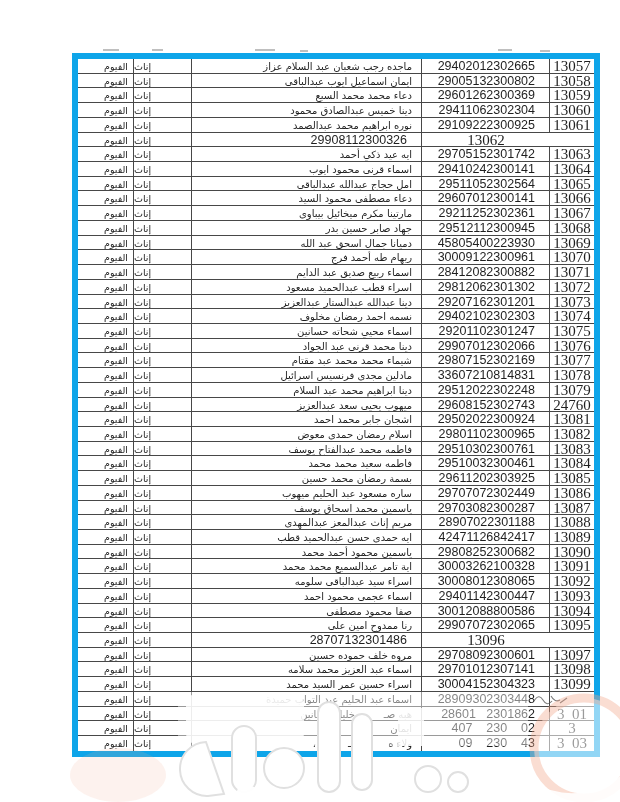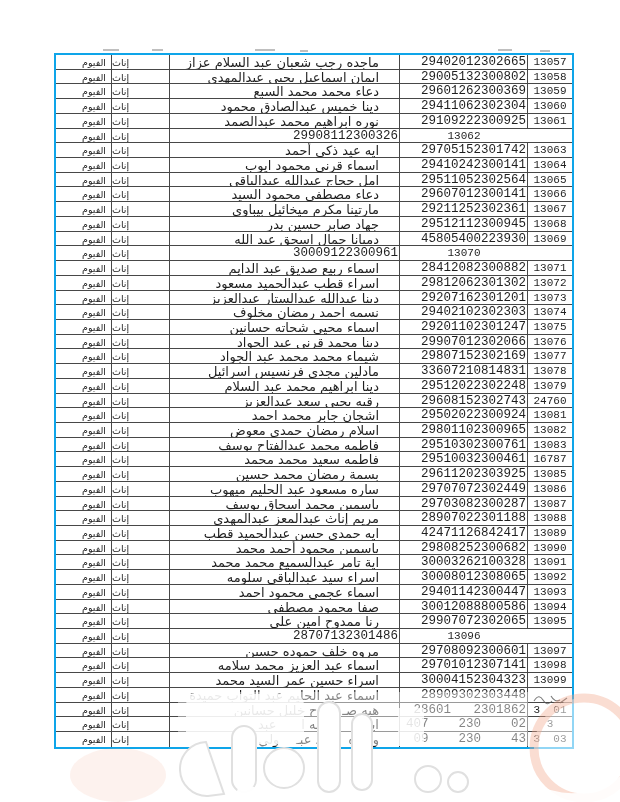--- a/index.html
+++ b/index.html
@@ -4,22 +4,22 @@
 <style>
   html,body{margin:0;padding:0;}
   body{
     width:620px;height:802px;position:relative;overflow:hidden;
     background:#ffffff;
     font-family:"DejaVu Sans",sans-serif;
   }
   .page{position:absolute;inset:0;background:#fff;}
   
   .results-table{
-    position:absolute;left:54px;top:53px;width:516px;
-    border:2px solid #0ea5e9;
+    position:absolute;left:72px;top:53px;width:516px;
+    border:6px solid #0ea5e9;
     background:#fff;
   }
   .row{
     display:grid;
     grid-template-columns:56px 58px 230px 128px 44px;
     height:14.72px;
     border-bottom:1px solid #474747;
     box-sizing:border-box;
   }
   .row:last-child{border-bottom:none;}
@@ -27,28 +27,28 @@
     box-sizing:border-box;
     border-right:1px solid #474747;
     overflow:hidden;
     color:#1f1f1f;
     line-height:13.5px;
     white-space:pre;
   }
   .cell:last-child{border-right:none;}
   .c-gov{font-size:9.5px;text-align:right;padding:1px 5px 0 0;}
   .c-gen{font-size:9.5px;text-align:left;padding:1px 13px 0 0;}
-  .c-name{font-size:13px;text-align:right;padding:1px 20px 0 0;}
+  .c-name{font-size:10px;text-align:right;padding:1px 9px 0 0;}
   .c-id{
-    font-family:Liberation Mono, monospace;
-    font-size:12.5px;text-align:right;padding:0 1px 0 0;line-height:14px;
+    font-family:Liberation Sans, sans-serif;
+    font-size:12.5px;text-align:right;padding:0 14px 0 0;line-height:14px;
   }
   .c-serial{
-    font-family:Liberation Mono, monospace;
-    font-size:11px;text-align:center;line-height:14px;
+    font-family:Liberation Serif, serif;
+    font-size:15px;text-align:center;line-height:14px;
   }
   
   .remnant{position:absolute;background:#8a8a8a;height:2px;opacity:.55;}
   
   .watermark{position:absolute;left:0;top:630px;width:620px;height:172px;pointer-events:none;}
 </style>
 </head>
 <body>
 
 <div class="page">
@@ -65,21 +65,21 @@
         <div class="row">
           <div class="cell c-gov" dir="rtl">الفيوم</div>
           <div class="cell c-gen" dir="rtl">إناث</div>
           <div class="cell c-name" dir="rtl">ماجده رجب شعبان عبد السلام عزاز</div>
           <div class="cell c-id" dir="ltr">29402012302665</div>
           <div class="cell c-serial" dir="ltr">13057</div>
         </div>
         <div class="row">
           <div class="cell c-gov" dir="rtl">الفيوم</div>
           <div class="cell c-gen" dir="rtl">إناث</div>
-          <div class="cell c-name" dir="rtl">ايمان اسماعيل يحيى عبدالمهدى</div>
+          <div class="cell c-name" dir="rtl">ايمان اسماعيل ايوب عبدالباقى</div>
           <div class="cell c-id" dir="ltr">29005132300802</div>
           <div class="cell c-serial" dir="ltr">13058</div>
         </div>
         <div class="row">
           <div class="cell c-gov" dir="rtl">الفيوم</div>
           <div class="cell c-gen" dir="rtl">إناث</div>
           <div class="cell c-name" dir="rtl">دعاء محمد محمد السبع</div>
           <div class="cell c-id" dir="ltr">29601262300369</div>
           <div class="cell c-serial" dir="ltr">13059</div>
         </div>
@@ -148,20 +148,21 @@
         <div class="row">
           <div class="cell c-gov" dir="rtl">الفيوم</div>
           <div class="cell c-gen" dir="rtl">إناث</div>
           <div class="cell c-name" dir="rtl">دميانا جمال اسحق عبد الله</div>
           <div class="cell c-id" dir="ltr">45805400223930</div>
           <div class="cell c-serial" dir="ltr">13069</div>
         </div>
         <div class="row">
           <div class="cell c-gov" dir="rtl">الفيوم</div>
           <div class="cell c-gen" dir="rtl">إناث</div>
+          <div class="cell c-name" dir="rtl">ريهام طه أحمد فرج</div>
           <div class="cell c-id" dir="ltr">30009122300961</div>
           <div class="cell c-serial" dir="ltr">13070</div>
         </div>
         <div class="row">
           <div class="cell c-gov" dir="rtl">الفيوم</div>
           <div class="cell c-gen" dir="rtl">إناث</div>
           <div class="cell c-name" dir="rtl">اسماء ربيع صديق عبد الدايم</div>
           <div class="cell c-id" dir="ltr">28412082300882</div>
           <div class="cell c-serial" dir="ltr">13071</div>
         </div>
@@ -196,42 +197,42 @@
         <div class="row">
           <div class="cell c-gov" dir="rtl">الفيوم</div>
           <div class="cell c-gen" dir="rtl">إناث</div>
           <div class="cell c-name" dir="rtl">دينا محمد قرني عبد الجواد</div>
           <div class="cell c-id" dir="ltr">29907012302066</div>
           <div class="cell c-serial" dir="ltr">13076</div>
         </div>
         <div class="row">
           <div class="cell c-gov" dir="rtl">الفيوم</div>
           <div class="cell c-gen" dir="rtl">إناث</div>
-          <div class="cell c-name" dir="rtl">شيماء محمد محمد عبد الجواد</div>
+          <div class="cell c-name" dir="rtl">شيماء محمد محمد عبد مقتام</div>
           <div class="cell c-id" dir="ltr">29807152302169</div>
           <div class="cell c-serial" dir="ltr">13077</div>
         </div>
         <div class="row">
           <div class="cell c-gov" dir="rtl">الفيوم</div>
           <div class="cell c-gen" dir="rtl">إناث</div>
           <div class="cell c-name" dir="rtl">مادلين مجدى فرنسيس اسرائيل</div>
           <div class="cell c-id" dir="ltr">33607210814831</div>
           <div class="cell c-serial" dir="ltr">13078</div>
         </div>
         <div class="row">
           <div class="cell c-gov" dir="rtl">الفيوم</div>
           <div class="cell c-gen" dir="rtl">إناث</div>
           <div class="cell c-name" dir="rtl">دينا ابراهيم محمد عبد السلام</div>
           <div class="cell c-id" dir="ltr">29512022302248</div>
           <div class="cell c-serial" dir="ltr">13079</div>
         </div>
         <div class="row">
           <div class="cell c-gov" dir="rtl">الفيوم</div>
           <div class="cell c-gen" dir="rtl">إناث</div>
-          <div class="cell c-name" dir="rtl">رقيه يحيى سعد عبدالعزيز</div>
+          <div class="cell c-name" dir="rtl">ميهوب يحيى سعد عبدالعزيز</div>
           <div class="cell c-id" dir="ltr">29608152302743</div>
           <div class="cell c-serial" dir="ltr">24760</div>
         </div>
         <div class="row">
           <div class="cell c-gov" dir="rtl">الفيوم</div>
           <div class="cell c-gen" dir="rtl">إناث</div>
           <div class="cell c-name" dir="rtl">اشجان جابر محمد احمد</div>
           <div class="cell c-id" dir="ltr">29502022300924</div>
           <div class="cell c-serial" dir="ltr">13081</div>
         </div>
@@ -247,21 +248,21 @@
           <div class="cell c-gen" dir="rtl">إناث</div>
           <div class="cell c-name" dir="rtl">فاطمه محمد عبدالفتاح يوسف</div>
           <div class="cell c-id" dir="ltr">29510302300761</div>
           <div class="cell c-serial" dir="ltr">13083</div>
         </div>
         <div class="row">
           <div class="cell c-gov" dir="rtl">الفيوم</div>
           <div class="cell c-gen" dir="rtl">إناث</div>
           <div class="cell c-name" dir="rtl">فاطمه سعيد محمد محمد</div>
           <div class="cell c-id" dir="ltr">29510032300461</div>
-          <div class="cell c-serial" dir="ltr">16787</div>
+          <div class="cell c-serial" dir="ltr">13084</div>
         </div>
         <div class="row">
           <div class="cell c-gov" dir="rtl">الفيوم</div>
           <div class="cell c-gen" dir="rtl">إناث</div>
           <div class="cell c-name" dir="rtl">بسمة رمضان محمد حسين</div>
           <div class="cell c-id" dir="ltr">29611202303925</div>
           <div class="cell c-serial" dir="ltr">13085</div>
         </div>
         <div class="row">
           <div class="cell c-gov" dir="rtl">الفيوم</div>

